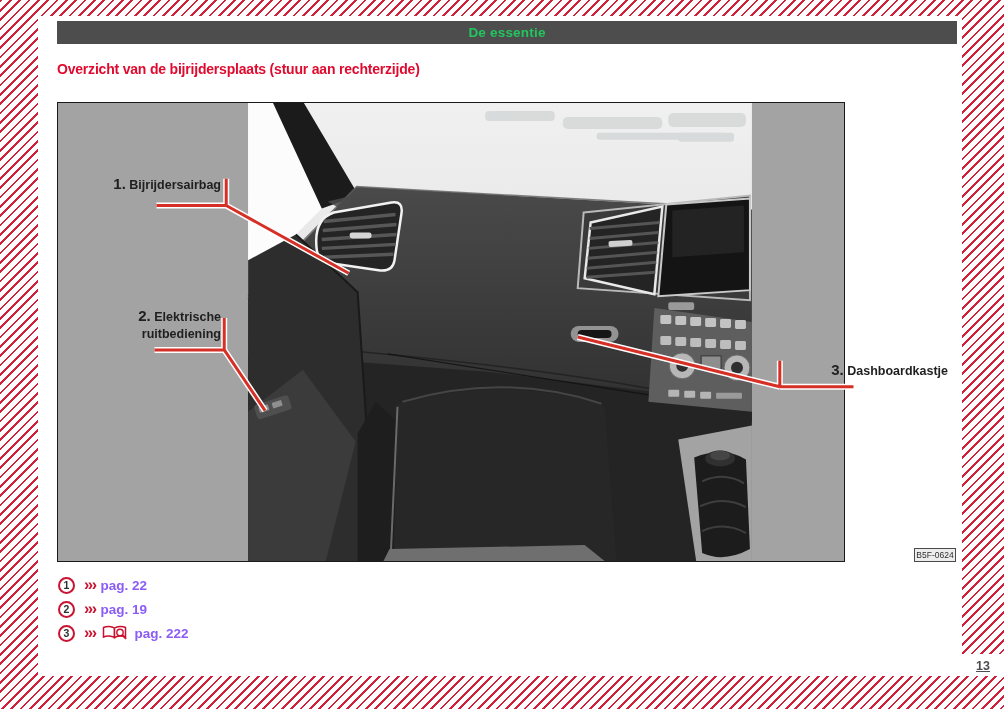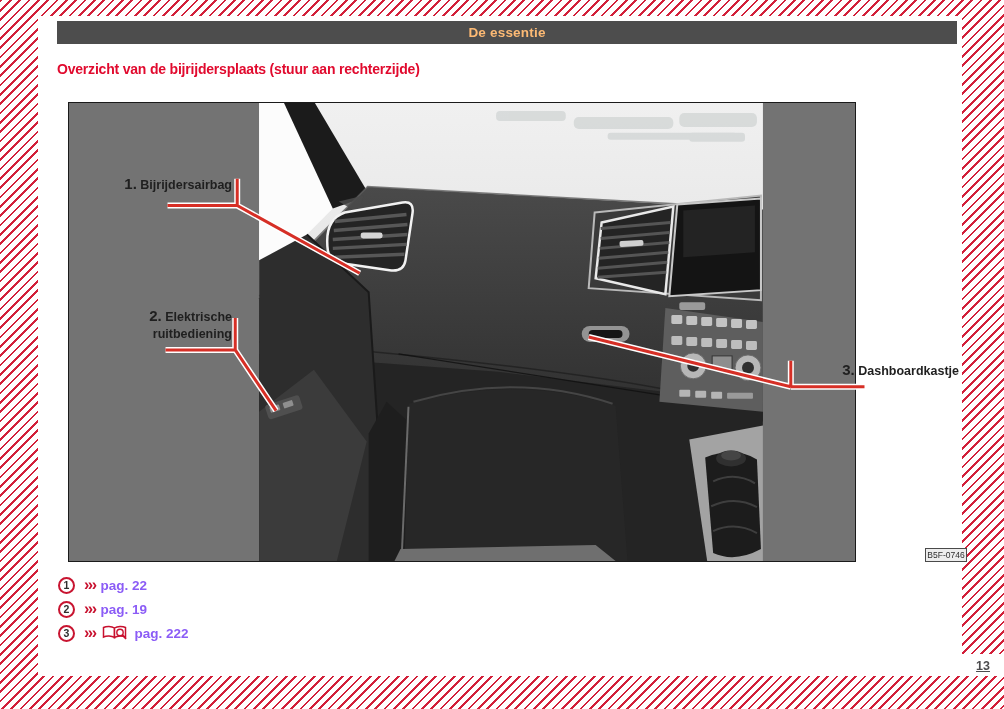--- a/index.html
+++ b/index.html
@@ -7,31 +7,31 @@
     width:1004px;height:709px;position:relative;overflow:hidden;
     font-family:"Liberation Sans", sans-serif;
     background:repeating-linear-gradient(135deg,#d2203a 0 2px,#ffffff 2px 6.6px);
   }
   .panel{
     position:absolute;left:38px;top:16px;width:924px;height:660px;
     background:#ffffff;
   }
   .header-bar{
     position:absolute;left:19px;top:5px;width:900px;height:23px;
-    background:#4d4d4d;color:#fdba74;
+    background:#4d4d4d;color:#22c55e;
     font-size:13.5px;font-weight:bold;text-align:center;line-height:23px;
     letter-spacing:.2px;
   }
   .page-title{
     position:absolute;left:19px;top:45px;width:880px;
     color:#e10a2e;font-size:14px;font-weight:bold;letter-spacing:-.2px;
   }
   .figure{
     position:absolute;left:19px;top:86px;width:788px;height:460px;
-    background:#737373;border:1px solid #1a1a1a;box-sizing:border-box;margin-left:11px;
+    background:#a3a3a3;border:1px solid #1a1a1a;box-sizing:border-box;
   }
   .figure svg.photo{position:absolute;left:0;top:0;}
   .callout{
     position:absolute;color:#1f1f1f;font-weight:bold;font-size:12.5px;line-height:1.3;
   }
   .callout .num{font-size:15px;}
   .callout-1{left:40px;top:71px;width:123px;text-align:right;}
   .callout-2{left:68px;top:203px;width:95px;text-align:right;}
   .callout-3{left:730px;top:257px;width:160px;text-align:right;}
   .code-box{
@@ -197,21 +197,21 @@
     </div>
     <div class="callout callout-2">
       <span class="num">2.</span>
       <span>Elektrische ruitbediening</span>
     </div>
     <div class="callout callout-3">
       <span class="num">3.</span>
       <span>Dashboardkastje</span>
     </div>
 
-    <div class="code-box">B5F-0746</div>
+    <div class="code-box">B5F-0624</div>
   </div>
 
   <div class="refs">
     <div class="ref-row">
       <span class="ref-marker">1</span>
       <span class="ref-chevrons">›››</span>
       <span class="ref-text">pag. 22</span>
     </div>
     <div class="ref-row">
       <span class="ref-marker">2</span>

